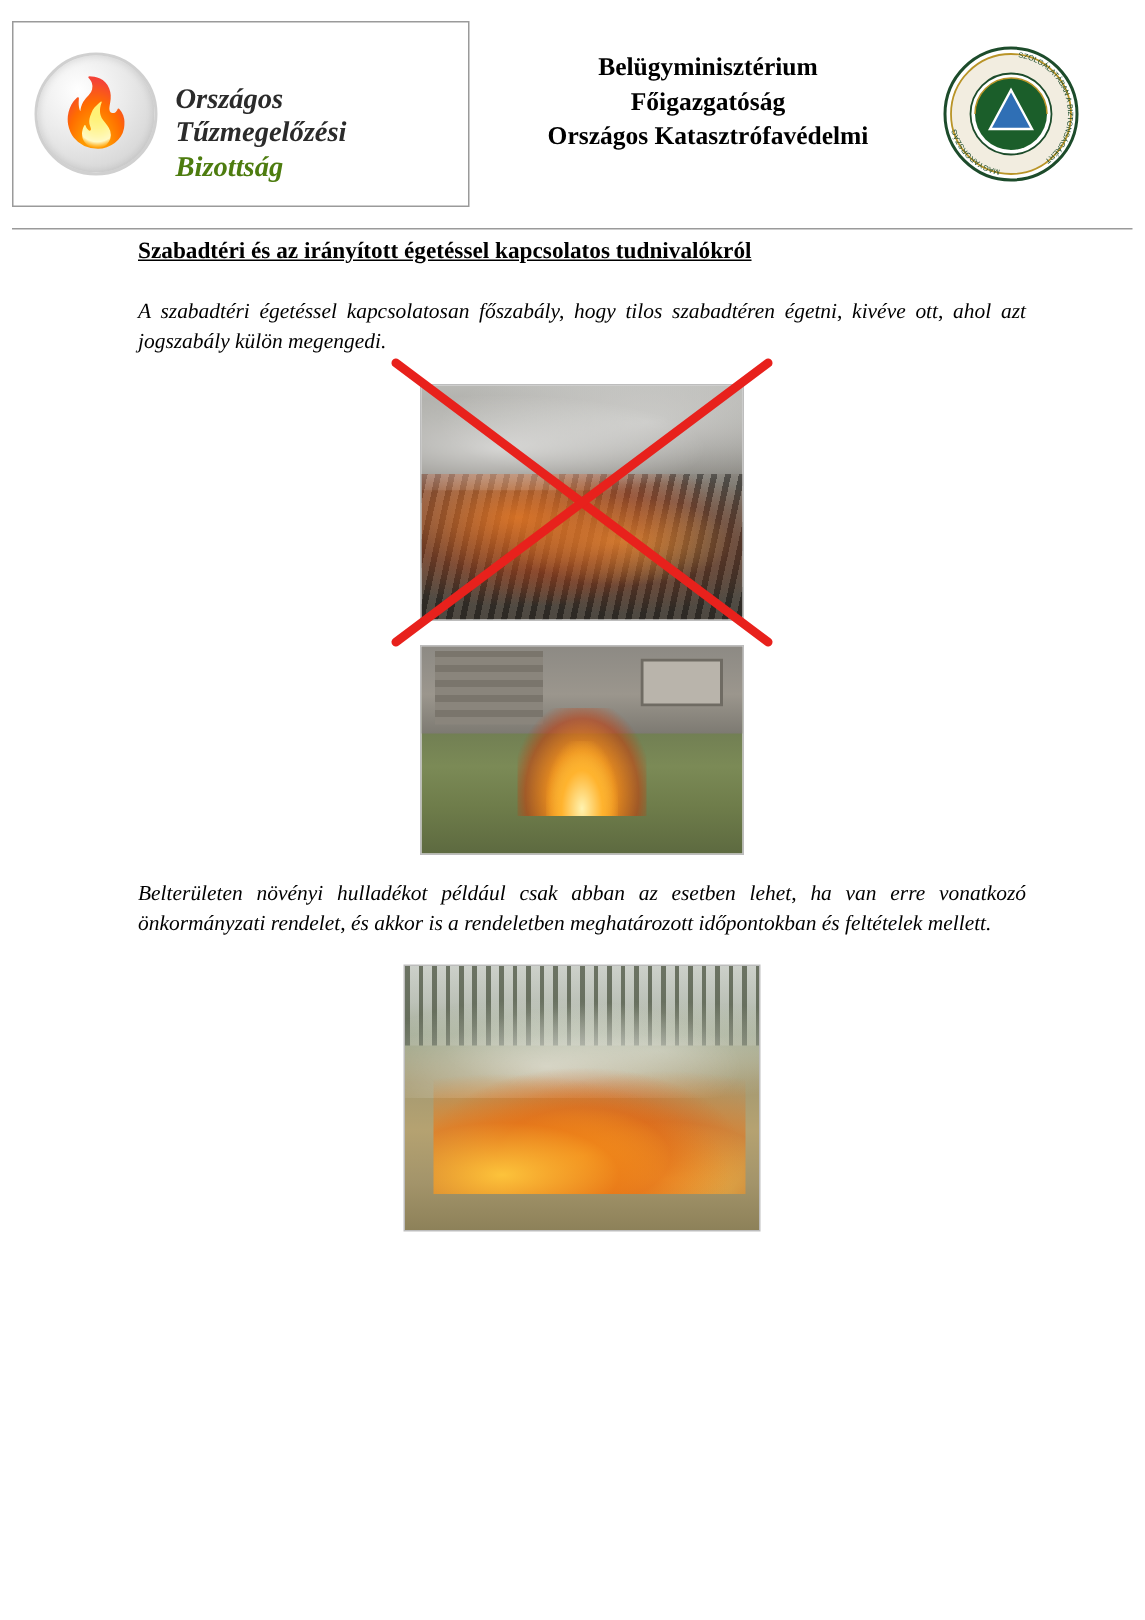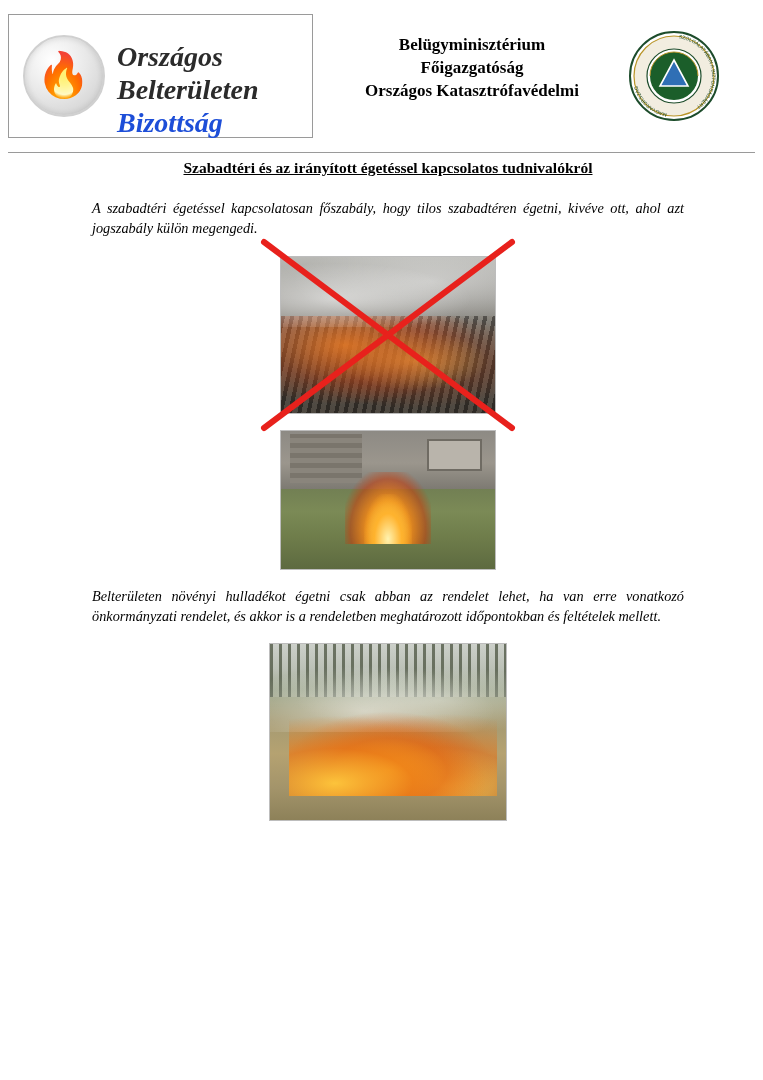--- a/index.html
+++ b/index.html
@@ -57,25 +57,25 @@
     font-size: 44px;
     line-height: 1;
     color: #e23d12;
   }
   .logo-text {
     margin-left: 12px;
     font-family: "Liberation Serif", serif;
     font-style: italic;
     font-weight: bold;
     color: #2b2b2b;
-    font-size: 28px;
+    font-size: 19px;
     line-height: 1.18;
     margin-top: 27px;
   }
-  .logo-text .l3 { color: #1d4ed8; }
+  .logo-text .l3 { color: #4d7c0f; }
 
   .ministry {
     position: absolute;
     left: 342px;
     top: 20px;
     width: 260px;
     text-align: center;
     font-weight: bold;
     font-size: 17px;
     line-height: 1.35;
@@ -100,21 +100,20 @@
   
   .content {
     position: absolute;
     left: 92px;
     top: 158px;
     width: 592px;
   }
   h1.doc-title {
     font-size: 15.5px;
     font-weight: bold;
-    text-align: center;
     text-decoration: underline;
     margin: 0 0 20px 0;
     line-height: 1.3;
   }
   p.para {
     font-size: 14.3px;
     line-height: 1.42;
     text-align: justify;
     margin: 0 0 17px 0;
     font-style: italic;
@@ -268,21 +267,21 @@
 
 <div class="header">
 
   <div class="logo-box">
     <div class="logo-inner">
       <div class="flame-badge">
         <span class="flame">🔥</span>
       </div>
       <div class="logo-text">
         <div class="l1">Országos</div>
-        <div class="l2">Belterületen</div>
+        <div class="l2">Tűzmegelőzési</div>
         <div class="l3">Bizottság</div>
       </div>
     </div>
   </div>
 
   <div class="ministry">
     <div>Belügyminisztérium</div>
     <div>Főigazgatóság</div>
     <div>Országos Katasztrófavédelmi</div>
   </div>
@@ -328,21 +327,21 @@
   </div>
 
 
   <div class="figure fig2">
     <div class="photo ph-garden">
       <div class="house"></div>
       <div class="fire"></div>
     </div>
   </div>
 
-  <p class="para">Belterületen növényi hulladékot égetni csak abban az rendelet lehet, ha van erre vonatkozó önkormányzati rendelet, és akkor is a rendeletben meghatározott időpontokban és feltételek mellett.</p>
+  <p class="para">Belterületen növényi hulladékot például csak abban az esetben lehet, ha van erre vonatkozó önkormányzati rendelet, és akkor is a rendeletben meghatározott időpontokban és feltételek mellett.</p>
 
   <div class="figure fig3">
     <div class="photo ph-grass">
       <div class="trees"></div>
       <div class="smoke"></div>
       <div class="flames"></div>
     </div>
   </div>
 
 </div>

